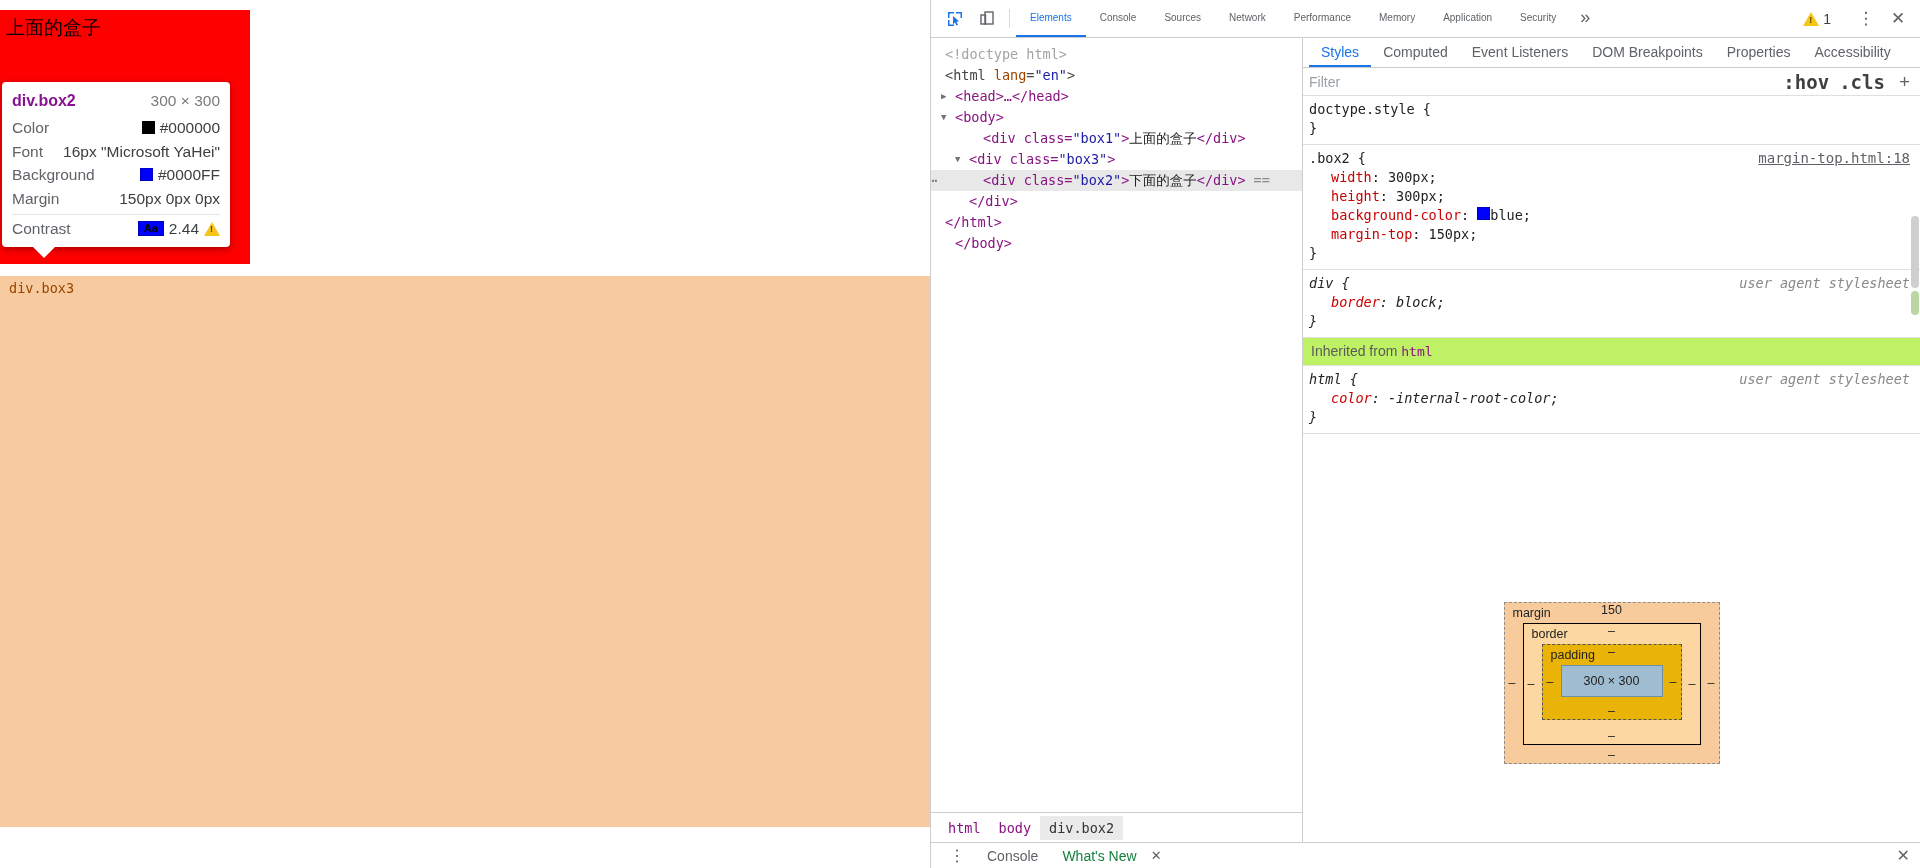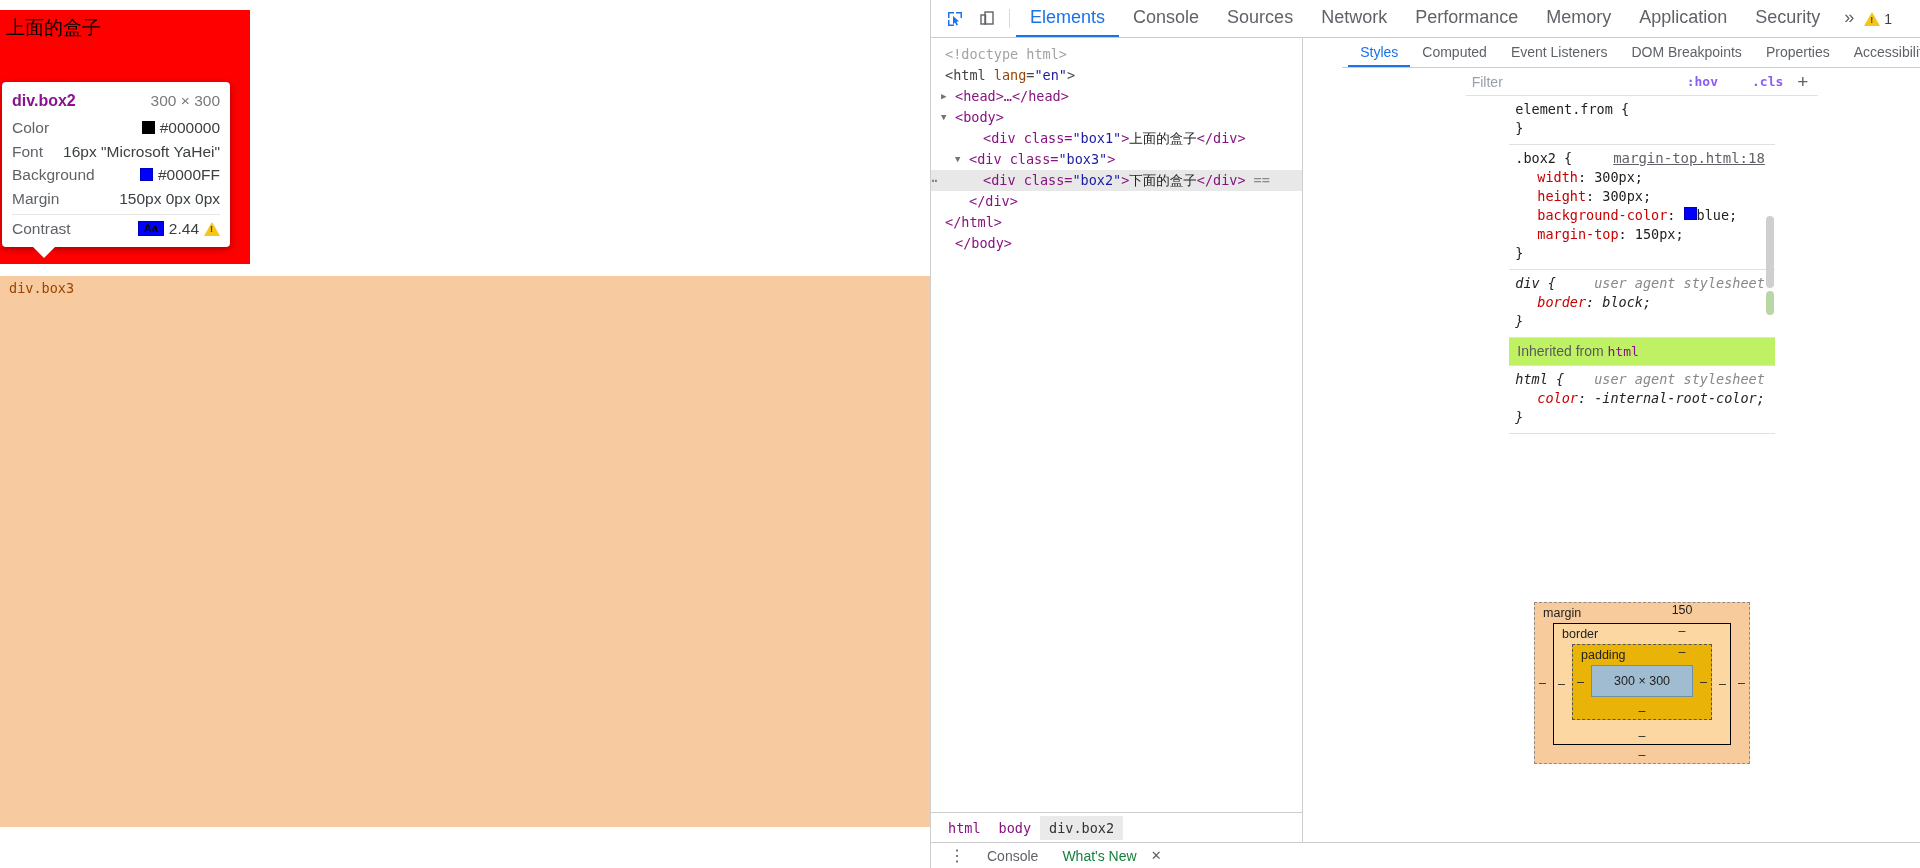--- a/index.html
+++ b/index.html
@@ -121,21 +121,21 @@
   }
   .dt-icon-btn {
     width: 32px; display:flex; align-items:center; justify-content:center;
     cursor:pointer;
   }
   .dt-icon-btn:first-child { margin-left: 8px; }
   .vsep { width:1px; background:#dadada; margin: 9px 6px; }
   .dt-tabs { display:flex; align-items:stretch; flex: 1 1 auto; }
   .dt-tab {
     padding: 0 14px; display:flex; align-items:center;
-    font-size: 18px; color: #5f6368; cursor: pointer;
+    font-size: 10px; color: #5f6368; cursor: pointer;
     border-bottom: 2px solid transparent;
   }
   .dt-tab.active { color: #1a73e8; border-bottom-color: #1a73e8; }
   .dt-tab.more { font-size: 18px; padding: 0 10px; }
   .dt-right { display:flex; align-items:center; gap: 4px; padding-right: 8px; }
   .warn-count { display:flex; align-items:center; gap:4px; font-size:14px; color:#3c4043; }
   .kebab, .closebtn { width: 28px; text-align:center; font-size:17px; color:#5f6368; cursor:pointer; }
 
   .dt-body { flex: 1 1 auto; display:flex; min-height: 0; }
 
@@ -179,21 +179,21 @@
     flex: 0 0 30px; display:flex; align-items:center;
     border-top: 1px solid #cdcdcd;
     font-family: "DejaVu Sans Mono", monospace;
     font-size: 13.5px; padding-left: 8px; gap: 0;
   }
   .crumb { padding: 4px 9px; color:#881280; cursor:pointer; }
   .crumb.box3 { color:#994500; }
   .crumb.active { background:#eaeaea; color:#333; }
 
   
-  .styles-pane { flex: 1 1 auto; display:flex; flex-direction:column; min-width:0;align-items:center; }
+  .styles-pane { flex: 1 1 auto; display:flex; flex-direction:column; min-width:0; }
   .st-tabs {
     height: 30px; flex: 0 0 30px; display:flex; align-items:stretch;
     border-bottom: 1px solid #cdcdcd; padding-left: 6px;
   }
   .st-tab {
     padding: 0 12px; display:flex; align-items:center;
     font-size: 14px; color:#5f6368; cursor:pointer;
     border-bottom: 2px solid transparent;
   }
   .st-tab.active { color:#1a73e8; border-bottom-color:#1a73e8; }
@@ -201,22 +201,22 @@
   .filter-bar {
     height: 28px; flex: 0 0 28px; display:flex; align-items:center;
     border-bottom: 1px solid #e0e0e0; padding: 0 6px; gap: 10px;
   }
   .filter-input {
     flex: 1 1 auto; border: none; outline:none;
     font-size: 14px; color: #3c4043; background: transparent;
     font-family: "Liberation Sans", sans-serif;
   }
   .filter-input::placeholder { color: #9aa0a6; }
-  .fl-btn { font-size: 13px; color:#8b5cf6; cursor:pointer;
-            font-family:"DejaVu Sans Mono", monospace; font-weight:bold;margin-left:24px;}
+  .fl-btn { font-size: 19px; color:#404040; cursor:pointer;
+            font-family:"DejaVu Sans Mono", monospace; font-weight:bold;}
   .fl-plus { font-size: 19px; color:#5f6368; cursor:pointer; padding: 0 4px;}
 
   .rules {
     flex: 1 1 auto; overflow:hidden; position:relative;
     font-family: "DejaVu Sans Mono", monospace;
     font-size: 13.5px; line-height: 19px; color:#222;
   }
   .rule { padding: 4px 10px 6px 6px; border-bottom: 1px solid #e0e0e0; position:relative; }
   .rule.inherited-hdr {
     background:#bef264; font-family:"Liberation Sans", sans-serif;
@@ -260,21 +260,21 @@
   .bm-padding {
     position:absolute; left: 18px; top: 20px; right: 18px; bottom: 24px;
     background: #eab308; border: 1px dashed #555;
   }
   .bm-content {
     position:absolute; left: 18px; top: 20px; right: 18px; bottom: 22px;
     background: #9fbcd0; border: 1px solid #6d8fa8;
     display:flex; align-items:center; justify-content:center;
   }
   .bm-label { position:absolute; left: 8px; top: 3px; }
-  .bm-top { position:absolute; left:50%; top:0; transform:translateX(-50%);margin-left:40px; }
+  .bm-top { position:absolute; left:50%; top:0; transform:translateX(-50%); }
   .bm-bottom { position:absolute; left:50%; bottom:1px; transform:translateX(-50%); }
   .bm-left { position:absolute; left:4px; top:50%; transform:translateY(-50%); }
   .bm-right { position:absolute; right:4px; top:50%; transform:translateY(-50%); }
 
   
   .drawer {
     flex: 0 0 26px; border-top: 1px solid #cdcdcd;
     display:flex; align-items:center; gap: 4px; padding-left: 10px;
     background:#fff;
   }
@@ -467,21 +467,21 @@
           <div class="filter-bar">
             <input class="filter-input" type="text" placeholder="Filter" style="">
             <span class="fl-btn">:hov</span>
             <span class="fl-btn">.cls</span>
             <span class="fl-plus">+</span>
           </div>
 
           <div class="rules">
 
             <div class="rule">
-              <div class="rsel">element.from {</div>
+              <div class="rsel">doctype.style {</div>
               <div class="rsel">}</div>
             </div>
 
             <div class="rule">
               <div class="rsel">.box2 {</div>
               <a class="rlink">margin-top.html:18</a>
               <div class="prop">
                 <span class="pname">width</span><span class="pval">: </span><span class="pval">300px;</span>
               </div>
               <div class="prop">

